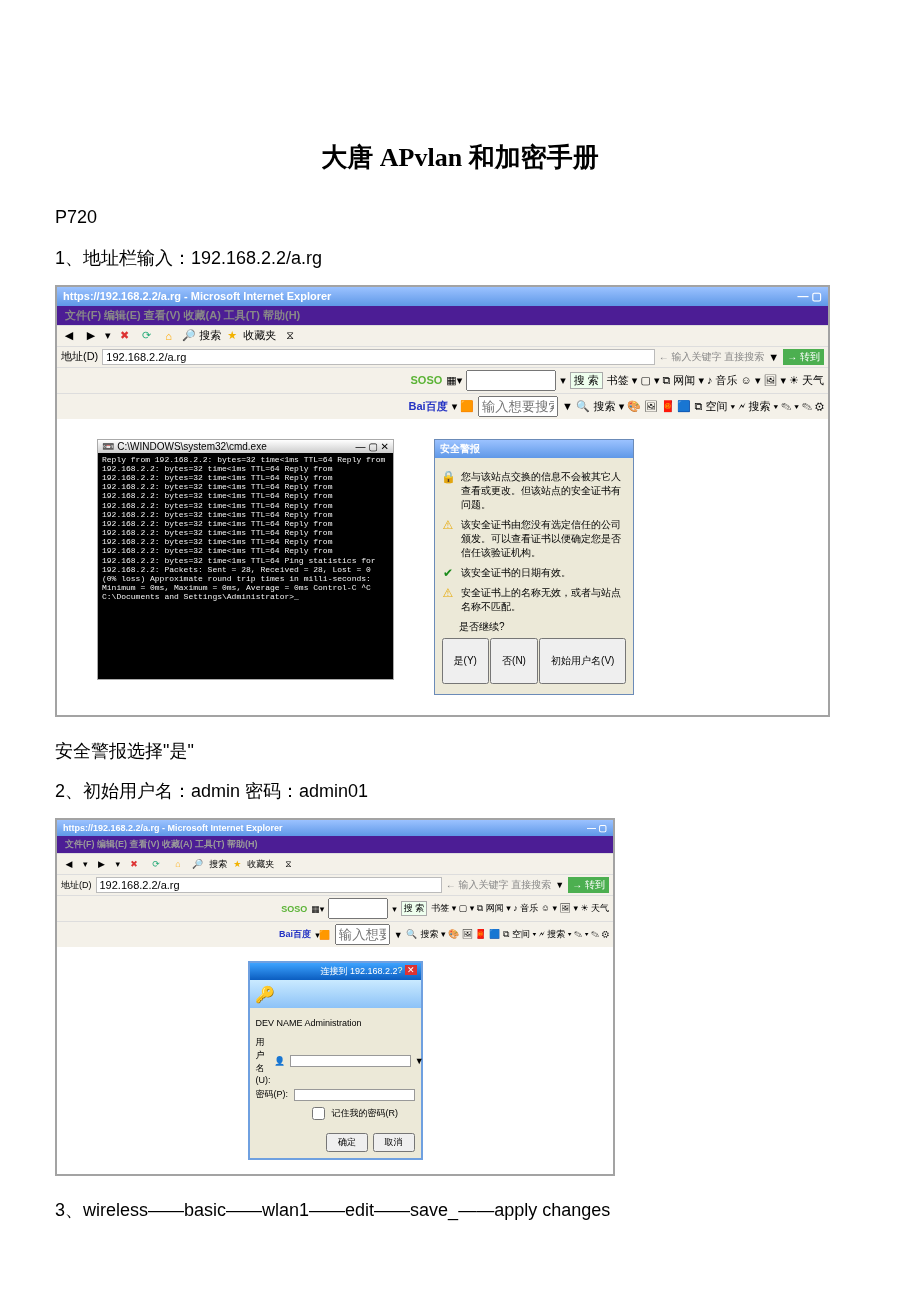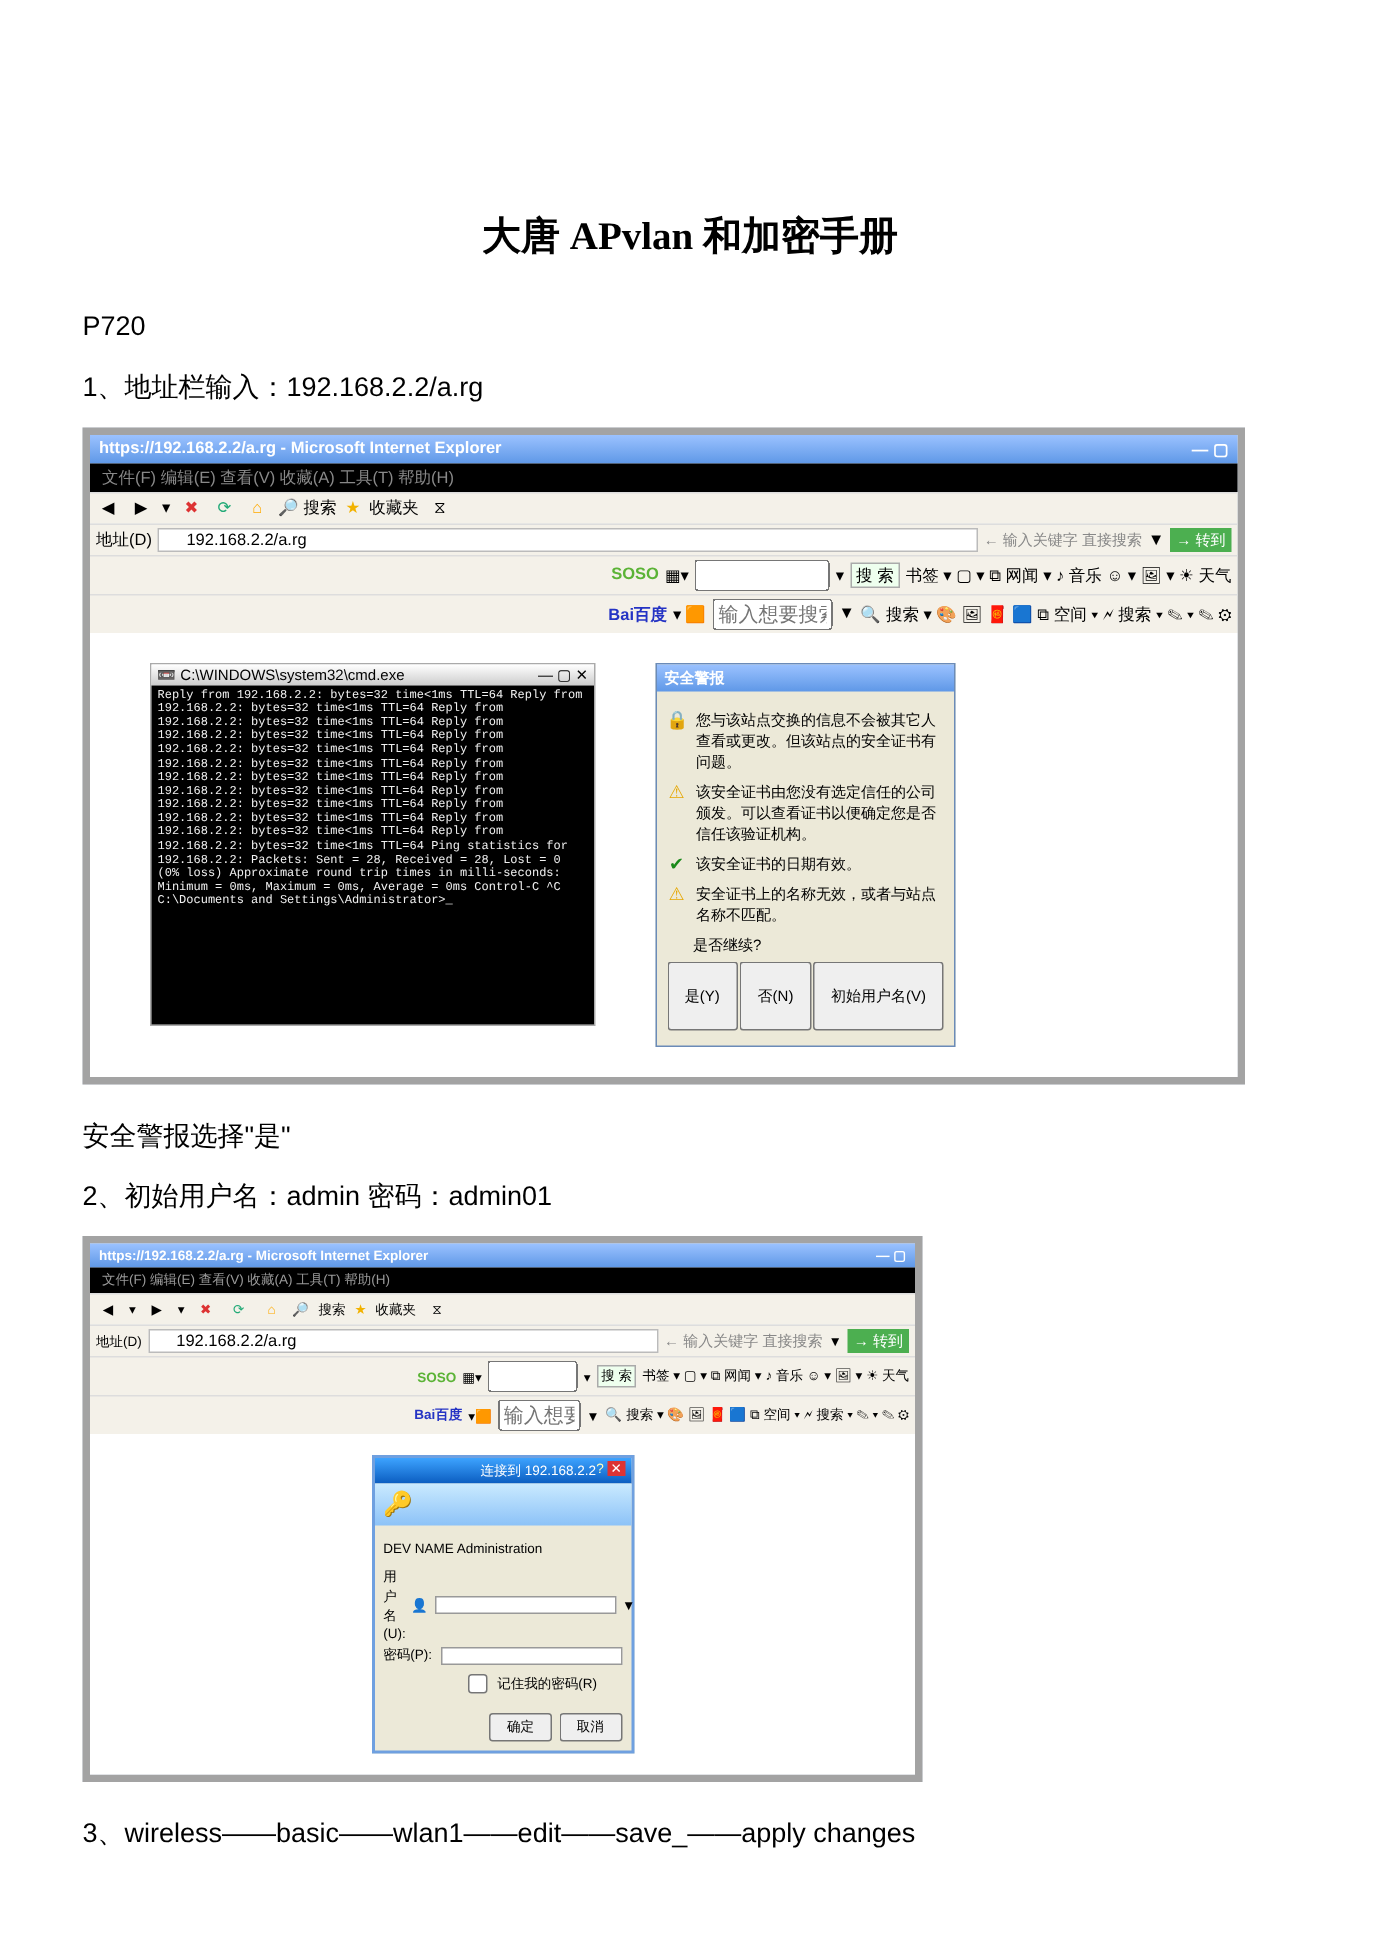--- a/index.html
+++ b/index.html
@@ -4,28 +4,28 @@
 <style>
   * { box-sizing: border-box; }
   body { margin:0; font-family:"Microsoft YaHei","SimSun",sans-serif; background:#fff; color:#000; }
   .page { width:920px; margin:0 auto; padding:140px 55px 60px 55px; position:relative; }
   .watermark { position:absolute; top:590px; left:0; right:0; text-align:center; font-family:Arial,sans-serif; font-size:66px; color:#eae9e7; font-weight:400; z-index:0; pointer-events:none; }
   .title { font-size:26px; font-weight:bold; text-align:center; margin-bottom:28px; font-family:"SimSun",serif; }
   .body-line { font-size:18px; margin:12px 0; line-height:1.6; }
   .screenshot { position:relative; z-index:1; }
 
   
-  .ie-window { border:5px solid #a3a3a3; width:775px; margin:4px 0 20px 0; background:#e4ecf7; font-size:11px; font-family:"SimSun",sans-serif; }
+  .ie-window { border:2px solid #a3a3a3; width:775px; margin:4px 0 20px 0; background:#e4ecf7; font-size:11px; font-family:"SimSun",sans-serif; }
   .ie-title   { background:linear-gradient(#9bc2ff,#5f98e7); color:#fff; padding:3px 6px; font-weight:bold; display:flex; justify-content:space-between; }
   .ie-title .winctl { color:#fff; }
-  .ie-menu    { background:#000000; color:#888; padding:2px 8px; }
+  .ie-menu    { background:#4c1d95; color:#888; padding:2px 8px;font-weight:bold; }
   .ie-tool    { background:#f4f1e9; padding:2px 4px; border-top:1px solid #ddd; display:flex; gap:6px; align-items:center; }
   .ie-tool .btn { width:16px; height:16px; display:inline-flex; align-items:center; justify-content:center; }
   .ie-addr    { background:#f4f1e9; padding:2px 4px; display:flex; align-items:center; gap:4px; border-top:1px solid #ddd; }
-  .ie-addr input { flex:1; font-size:11px; padding:1px 18px; background:#fff; border:1px solid #bbb; }
+  .ie-addr input { flex:1; font-size:11px; padding:1px 3px; background:#fff; border:1px solid #bbb; }
   .go-btn     { background:#4caf50; color:#fff; padding:1px 4px; font-size:10px; }
   .soso-bar, .baidu-bar { background:#f4f1e9; padding:2px 4px; border-top:1px solid #ddd; display:flex; align-items:center; gap:4px;justify-content:flex-end; }
   .soso-logo  { color:#5bb336; font-weight:bold; }
   .baidu-logo { color:#2433c4; font-weight:bold; }
   .ie-content{ background:#fff; min-height:260px; padding:20px 40px; display:flex; gap:40px; align-items:flex-start; }
   .cmd-window { width:297px; border:1px solid #aaa; }
   .cmd-title  { background:linear-gradient(#fff,#ccc); font-size:10px; padding:1px 4px; display:flex; justify-content:space-between; }
   .cmd-body   { background:#000; color:#f0f0f0; font-family:"Courier New",monospace; font-size:8px; padding:2px 4px; line-height:1.15; height:226px; overflow:hidden; }
   .alert-box  { width:200px; border:1px solid #6b8bb8; background:#ece9d8; font-size:10px; }
   .alert-title{ background:linear-gradient(#9bc2ff,#5f98e7); color:#fff; padding:2px 5px; font-weight:bold; }

